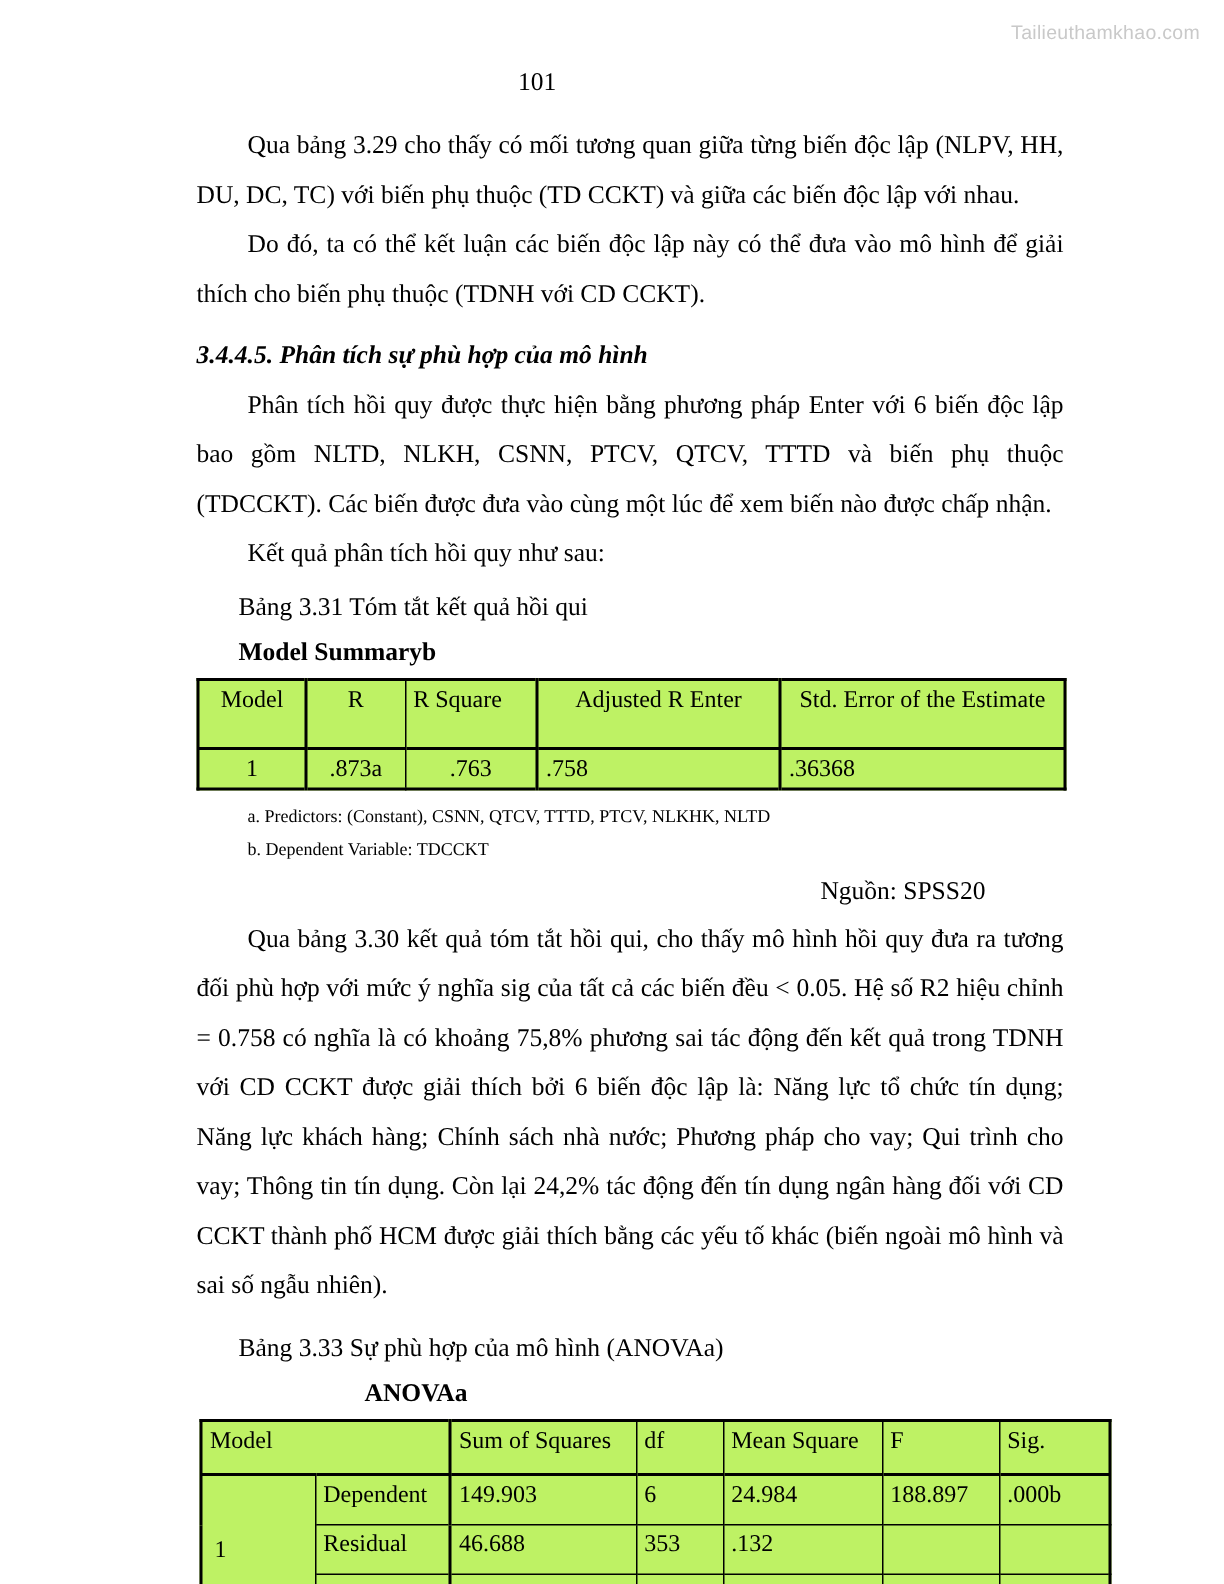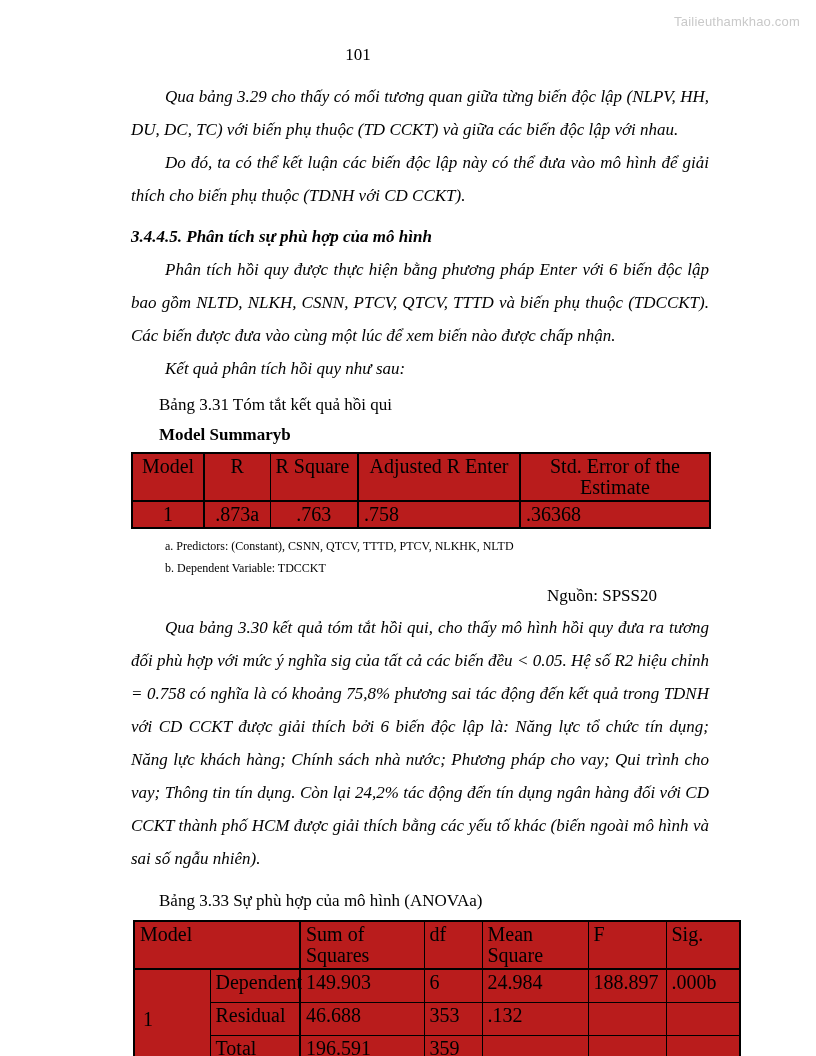--- a/index.html
+++ b/index.html
@@ -53,21 +53,20 @@
     width: 578px;
   }
 
   p.body {
     margin: 0 0 0 0;
     font-size: 17px;
     line-height: 33px;
     text-align: justify;
     text-indent: 34px;
     text-justify: inter-word;
-    font-style: italic;
   }
 
   h3.section {
     margin: 8px 0 0 0;
     font-size: 17px;
     line-height: 33px;
     font-weight: bold;
     font-style: italic;
     text-align: left;
   }
@@ -89,23 +88,23 @@
   .tbl-title.anova {
     padding-left: 112px;
   }
 
   .spacer-sm { height: 6px; }
   .spacer-xs { height: 3px; }
 
   
   table.spss {
     border-collapse: collapse;
-    font-size: 20px;
+    font-size: 16px;
     table-layout: fixed;
-    background: #b91c1c;
+    background: #bef264;
   }
   table.spss td, table.spss th {
     border: 1px solid #000;
     padding: 2px 5px;
     font-weight: normal;
     vertical-align: top;
     line-height: 21px;
   }
 
   
@@ -216,20 +215,21 @@
     </div>
 
     <div class="source-line">Nguồn: SPSS20</div>
 
     <p class="body">Qua bảng 3.30 kết quả tóm tắt hồi qui, cho thấy mô hình hồi quy đưa ra tương đối phù hợp với mức ý nghĩa sig của tất cả các biến đều &lt; 0.05. Hệ số R2 hiệu chỉnh = 0.758 có nghĩa là có khoảng 75,8% phương sai tác động đến kết quả trong TDNH với CD CCKT được giải thích bởi 6 biến độc lập là: Năng lực tổ chức tín dụng; Năng lực khách hàng; Chính sách nhà nước; Phương pháp cho vay; Qui trình cho vay; Thông tin tín dụng. Còn lại 24,2% tác động đến tín dụng ngân hàng đối với CD CCKT thành phố HCM được giải thích bằng các yếu tố khác (biến ngoài mô hình và sai số ngẫu nhiên).</p>
 
     <div class="spacer-sm"></div>
 
     <div class="caption">Bảng 3.33 Sự phù hợp của mô hình (ANOVAa)</div>
 
+    <div class="tbl-title anova">ANOVAa</div>
 
     <div class="spacer-xs"></div>
 
     <table class="spss" id="anova-table">
       <colgroup>
         <col style="width:76px">
         <col style="width:90px">
         <col style="width:124px">
         <col style="width:58px">
         <col style="width:106px">

